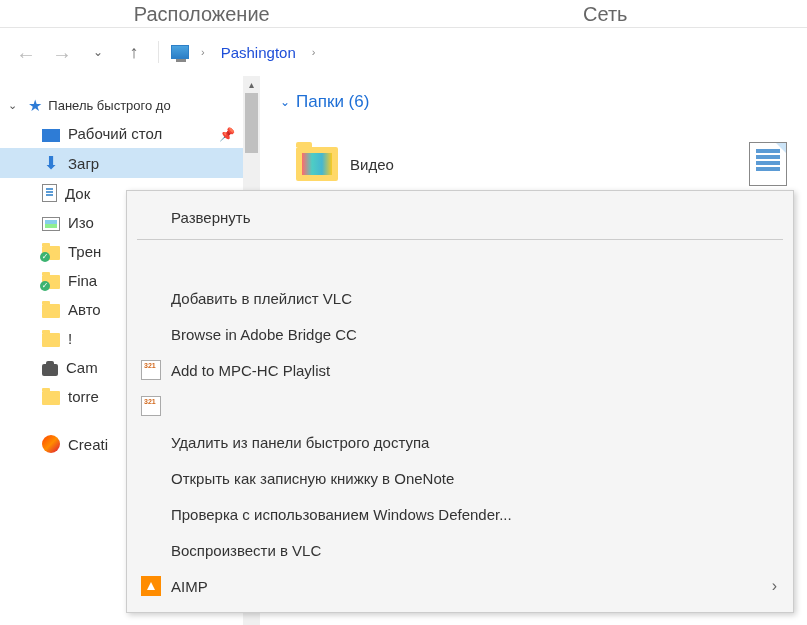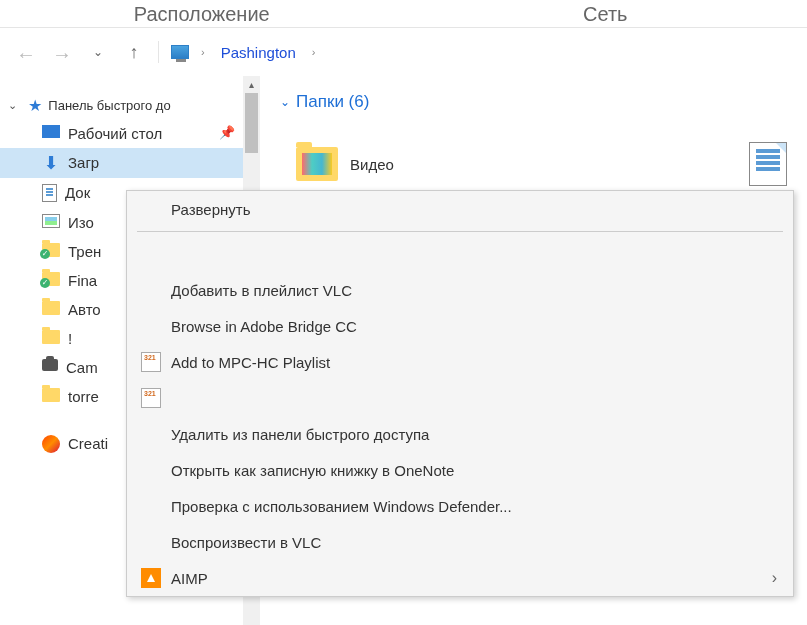--- a/index.html
+++ b/index.html
@@ -73,21 +73,21 @@
   }
   .scroll-thumb { position:absolute; top:17px; left:2px; width:13px; height:60px; background:#c0c0c0; }
   .tree-root {
     display:flex; align-items:center; gap:6px;
     padding:4px 8px;
   }
   .chev { width:14px; color:#555; font-size:11px; }
   .star { color:#2e7cd6; font-size:16px; }
   .tree-label { font-size:13px; color:#333; }
   .tree-item {
-    display:flex; align-items:flex-start; gap:8px;
+    display:flex; align-items:flex-end; gap:8px;
     padding:6px 0 6px 42px;
     font-size:15px; color:#333;
     position:relative;
   }
   .tree-item.selected { background:#cce4f7; }
   .pin {
     position:absolute; right:24px; color:#888; font-size:13px;
   }
   .ico { width:18px; height:18px; display:inline-flex; align-items:center; justify-content:center; font-size:14px; flex-shrink:0;}
   .ico-desktop { background:#2e7cd6; width:18px; height:13px; }
@@ -124,21 +124,21 @@
   .doc-cut::before{content:'';position:absolute;top:0;right:0;width:10px;height:10px;background:#cce4f7;clip-path:polygon(100% 0,0 0,100% 100%);}
   .doc-cut .lines{position:absolute;top:6px;left:6px;right:6px;height:4px;background:#5b9bd5;box-shadow:0 6px 0 #5b9bd5,0 12px 0 #5b9bd5,0 18px 0 #5b9bd5;}
 
   .ctxmenu {
     position:absolute;
     left:126px; top:190px;
     width:668px;
     background:#f5f5f5;
     border:1px solid #ccc;
     box-shadow:2px 2px 6px rgba(0,0,0,0.2);
-    padding:0 0;
+    padding:8px 0;
   }
   .ctxitem {
     display:flex; align-items:center; gap:10px;
     padding:8px 16px 8px 14px;
     font-size:15px; color:#333;
   }
   .ctxitem .cicon { width:20px; height:20px; display:flex;align-items:center;justify-content:center; }
   .ctxitem .ctext { flex:1; }
   .ctxitem .arrow { color:#666; font-size:16px; }
   .ctx-sep { height:1px; background:#ccc; margin:4px 10px; }

